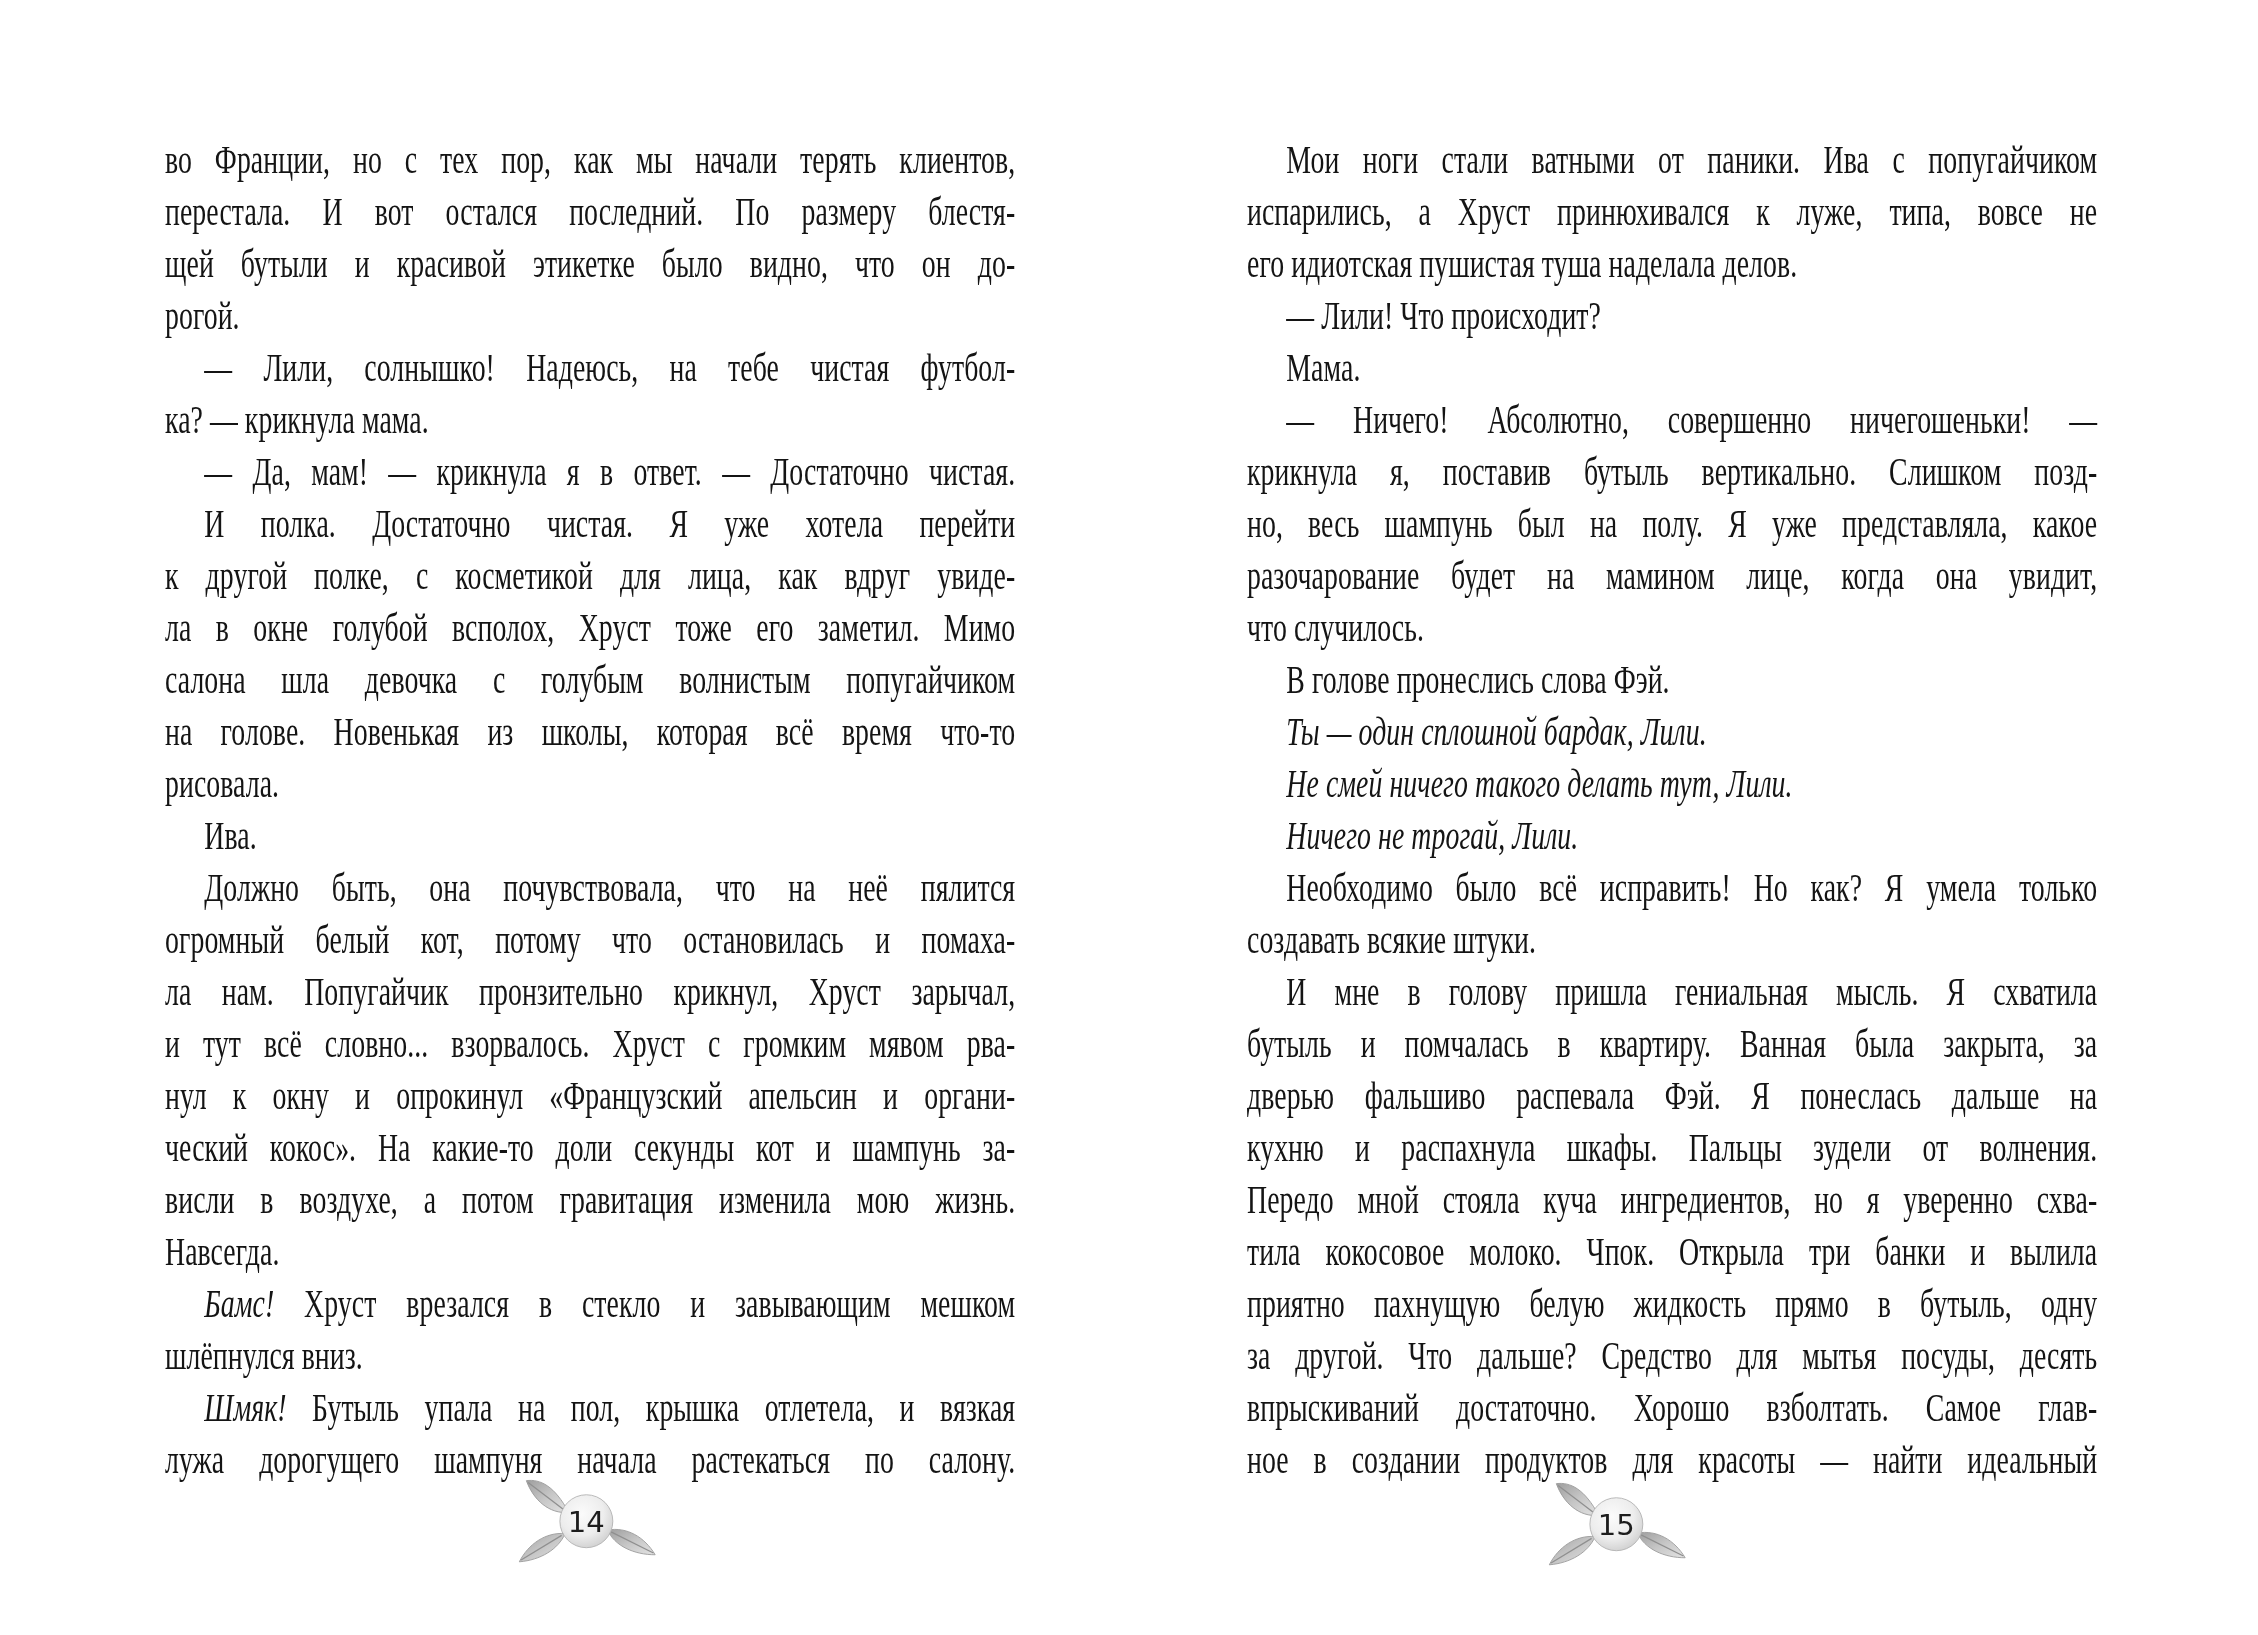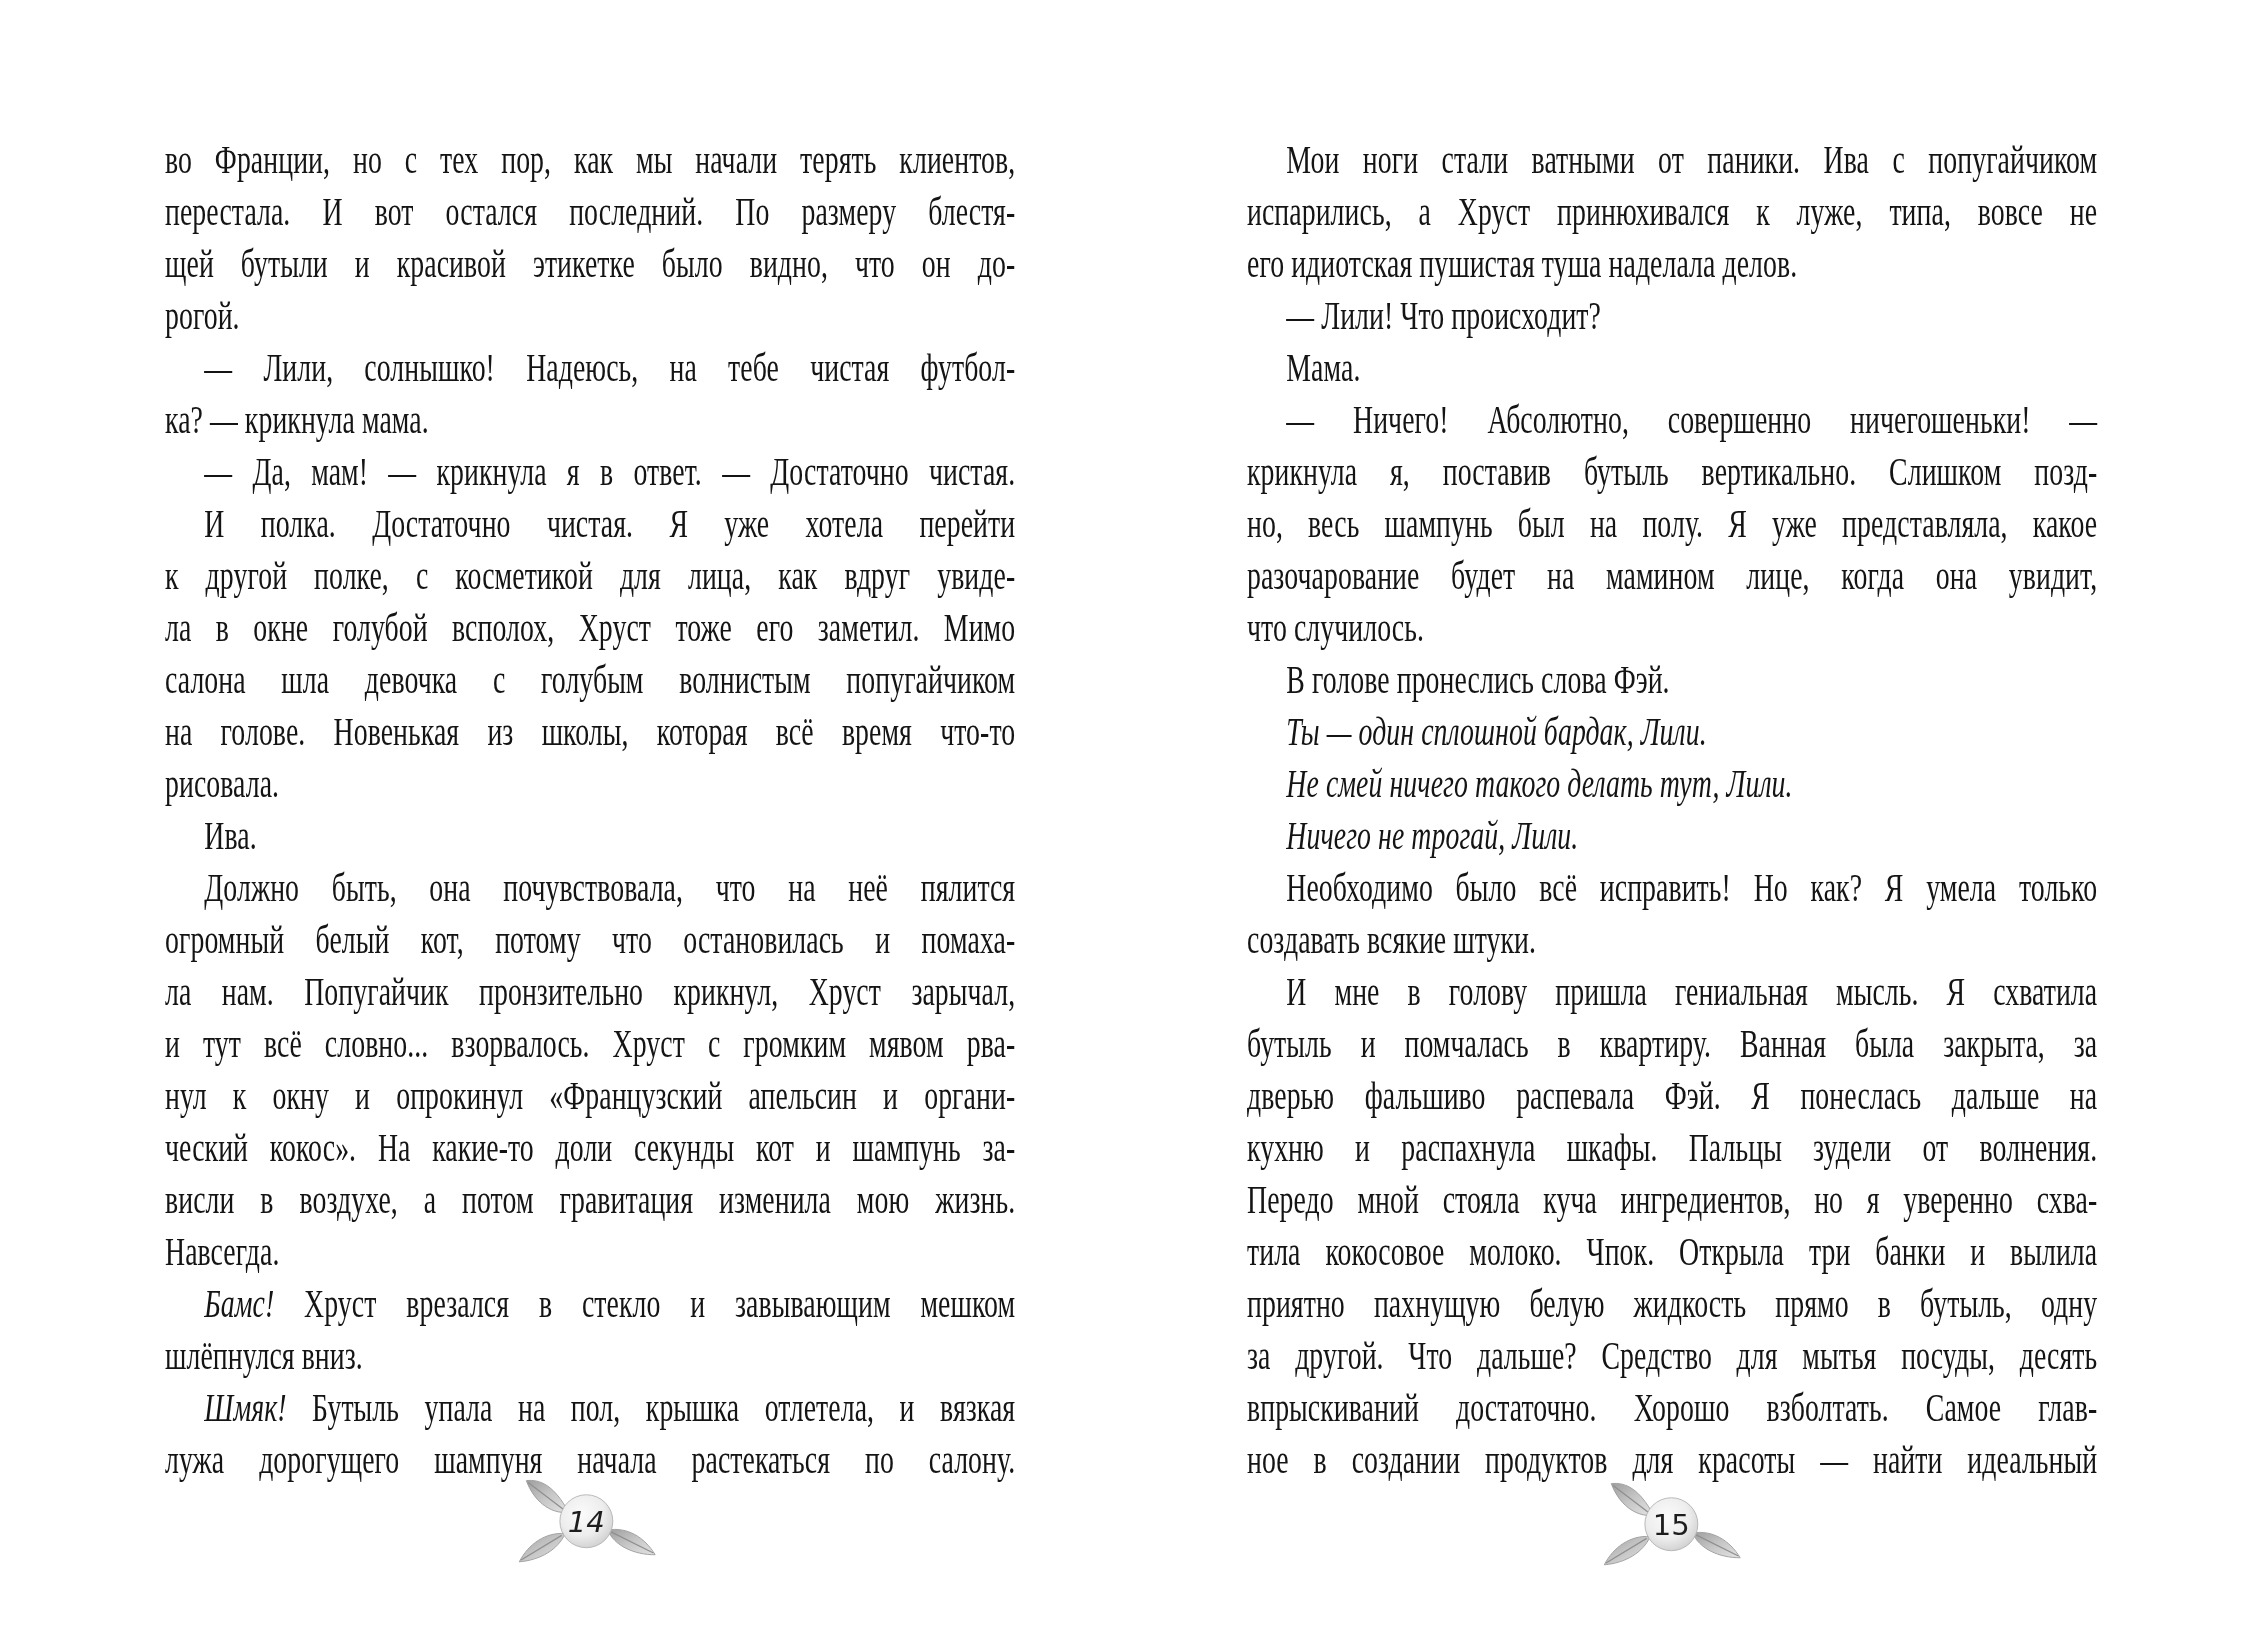--- a/index.html
+++ b/index.html
@@ -69,21 +69,21 @@
         <div class="line"><span>и тут всё словно... взорвалось. Хруст с громким мявом рва-</span></div>
         <div class="line"><span>нул к окну и опрокинул «Французский апельсин и органи-</span></div>
         <div class="line"><span>ческий кокос». На какие-то доли секунды кот и шампунь за-</span></div>
         <div class="line"><span>висли в воздухе, а потом гравитация изменила мою жизнь.</span></div>
         <div class="line left"><span>Навсегда.</span></div>
         <div class="line ind"><em>Бамс!</em><span> Хруст врезался в стекло и завывающим мешком</span></div>
         <div class="line left"><span>шлёпнулся вниз.</span></div>
         <div class="line ind"><em>Шмяк!</em><span> Бутыль упала на пол, крышка отлетела, и вязкая</span></div>
         <div class="line"><span>лужа дорогущего шампуня начала растекаться по салону.</span></div>
       </div>
-    <figure class="ornament" style="left:514px;top:1470px;font-style:italic;">
+    <figure class="ornament" style="left:514px;top:1470px;">
       <svg viewBox="0 0 170 120">
         <defs>
           <linearGradient id="leafGrad" x1="0" y1="0" x2="1" y2="1">
             <stop offset="0" stop-color="#9e9e9e"></stop>
             <stop offset="0.5" stop-color="#c6c6c6"></stop>
             <stop offset="1" stop-color="#e3e3e3"></stop>
           </linearGradient>
           <radialGradient id="berryGrad" cx="0.42" cy="0.36" r="0.75">
             <stop offset="0" stop-color="#fbfbfb"></stop>
             <stop offset="0.55" stop-color="#ededed"></stop>
@@ -125,21 +125,21 @@
         <div class="line"><span>бутыль и помчалась в квартиру. Ванная была закрыта, за</span></div>
         <div class="line"><span>дверью фальшиво распевала Фэй. Я понеслась дальше на</span></div>
         <div class="line"><span>кухню и распахнула шкафы. Пальцы зудели от волнения.</span></div>
         <div class="line"><span>Передо мной стояла куча ингредиентов, но я уверенно схва-</span></div>
         <div class="line"><span>тила кокосовое молоко. Чпок. Открыла три банки и вылила</span></div>
         <div class="line"><span>приятно пахнущую белую жидкость прямо в бутыль, одну</span></div>
         <div class="line"><span>за другой. Что дальше? Средство для мытья посуды, десять</span></div>
         <div class="line"><span>впрыскиваний достаточно. Хорошо взболтать. Самое глав-</span></div>
         <div class="line"><span>ное в создании продуктов для красоты — найти идеальный</span></div>
       </div>
-    <figure class="ornament" style="left:1599px;top:1473px;">
+    <figure class="ornament" style="left:1544px;top:1473px;">
       <svg viewBox="0 0 170 120">
         <path d="M62,48 C46,18 30,10 14,12 C22,34 40,50 62,48 Z" fill="url(#leafGrad)" stroke="#9a9a9a" stroke-width="1"></path>
         <path d="M16,14 L58,46" stroke="#8f8f8f" stroke-width="1.4" fill="none"></path>
         <path d="M58,72 C36,70 16,84 6,104 C30,102 50,90 58,72 Z" fill="url(#leafGrad)" stroke="#9a9a9a" stroke-width="1"></path>
         <path d="M8,102 L54,74" stroke="#8f8f8f" stroke-width="1.4" fill="none"></path>
         <path d="M106,68 C128,64 148,76 160,96 C136,96 114,86 106,68 Z" fill="url(#leafGrad)" stroke="#9a9a9a" stroke-width="1"></path>
         <path d="M158,94 L110,70" stroke="#8f8f8f" stroke-width="1.4" fill="none"></path>
         <circle cx="82" cy="58" r="30" fill="url(#berryGrad)" stroke="#b2b2b2" stroke-width="1"></circle>
         <text class="page-num-text" x="82" y="70" text-anchor="middle">15</text>
       </svg>

